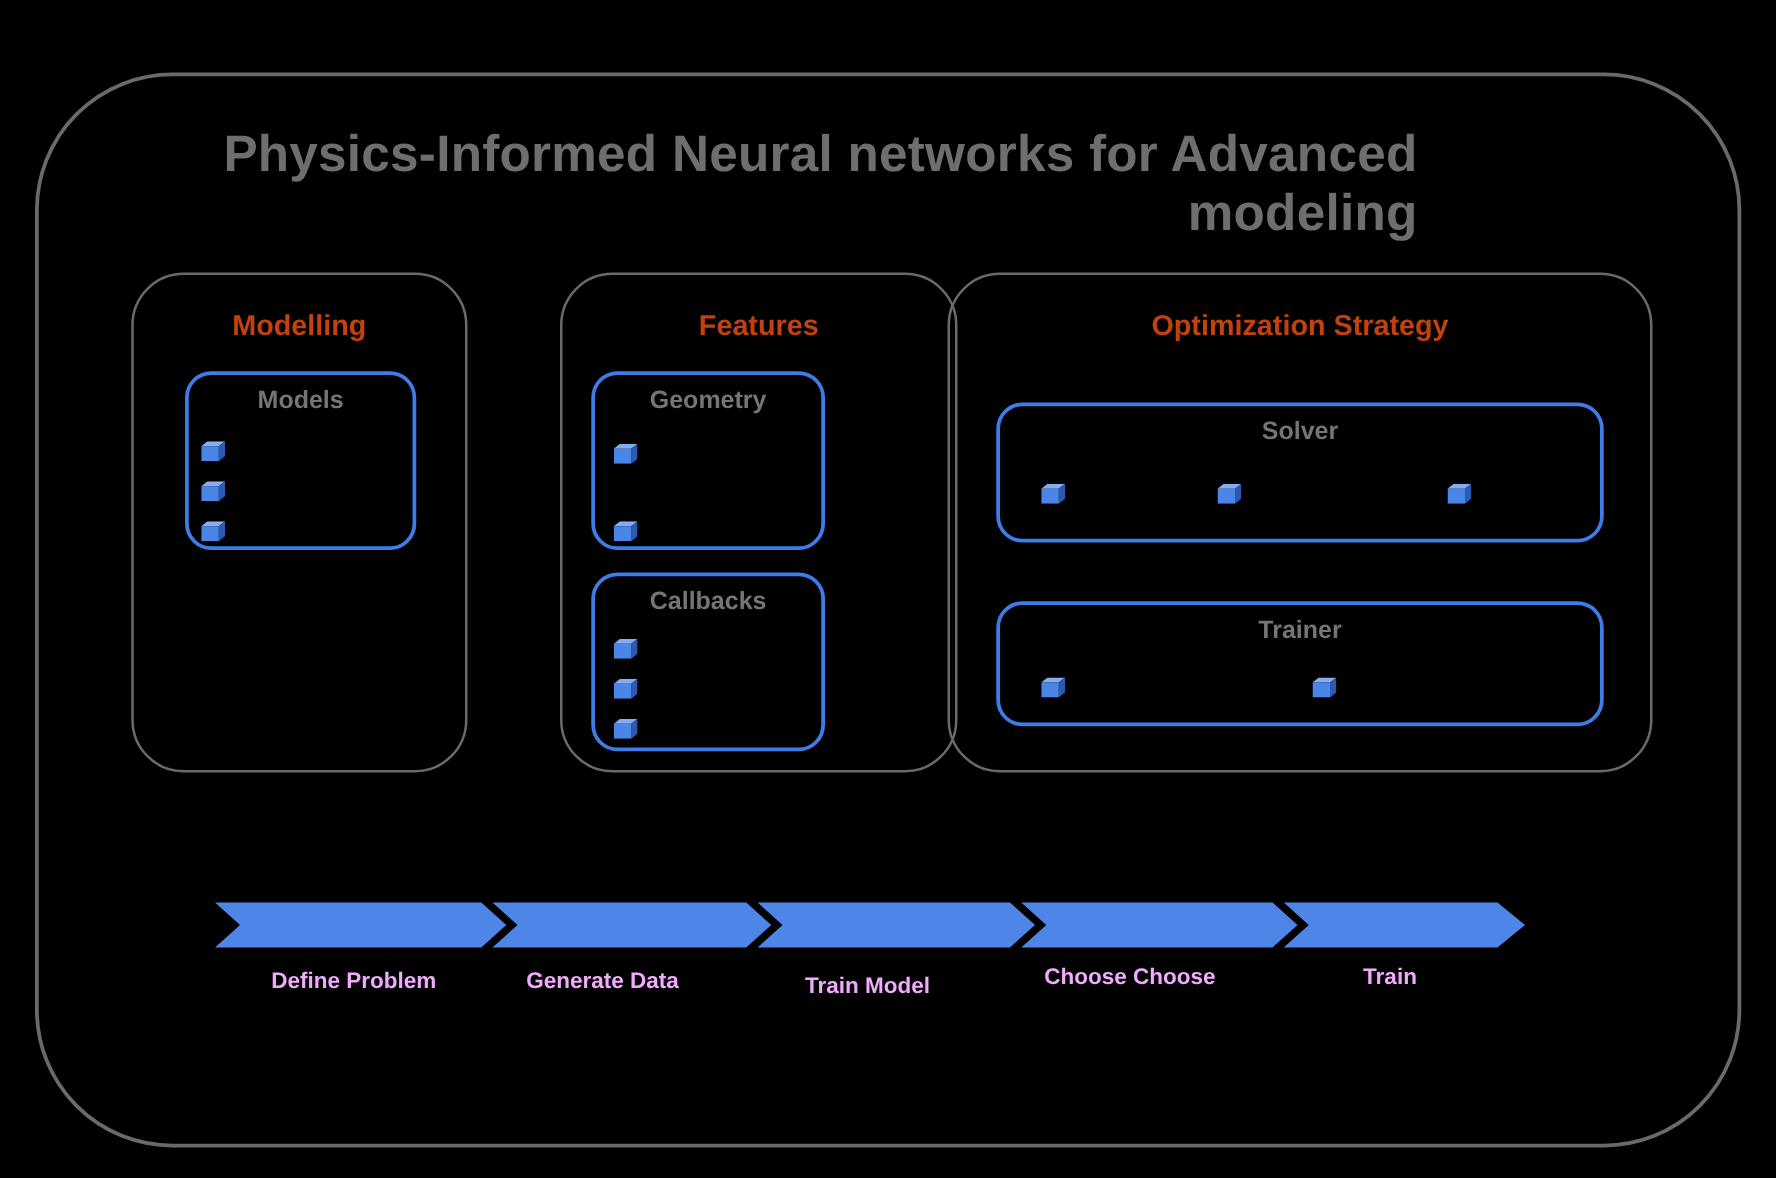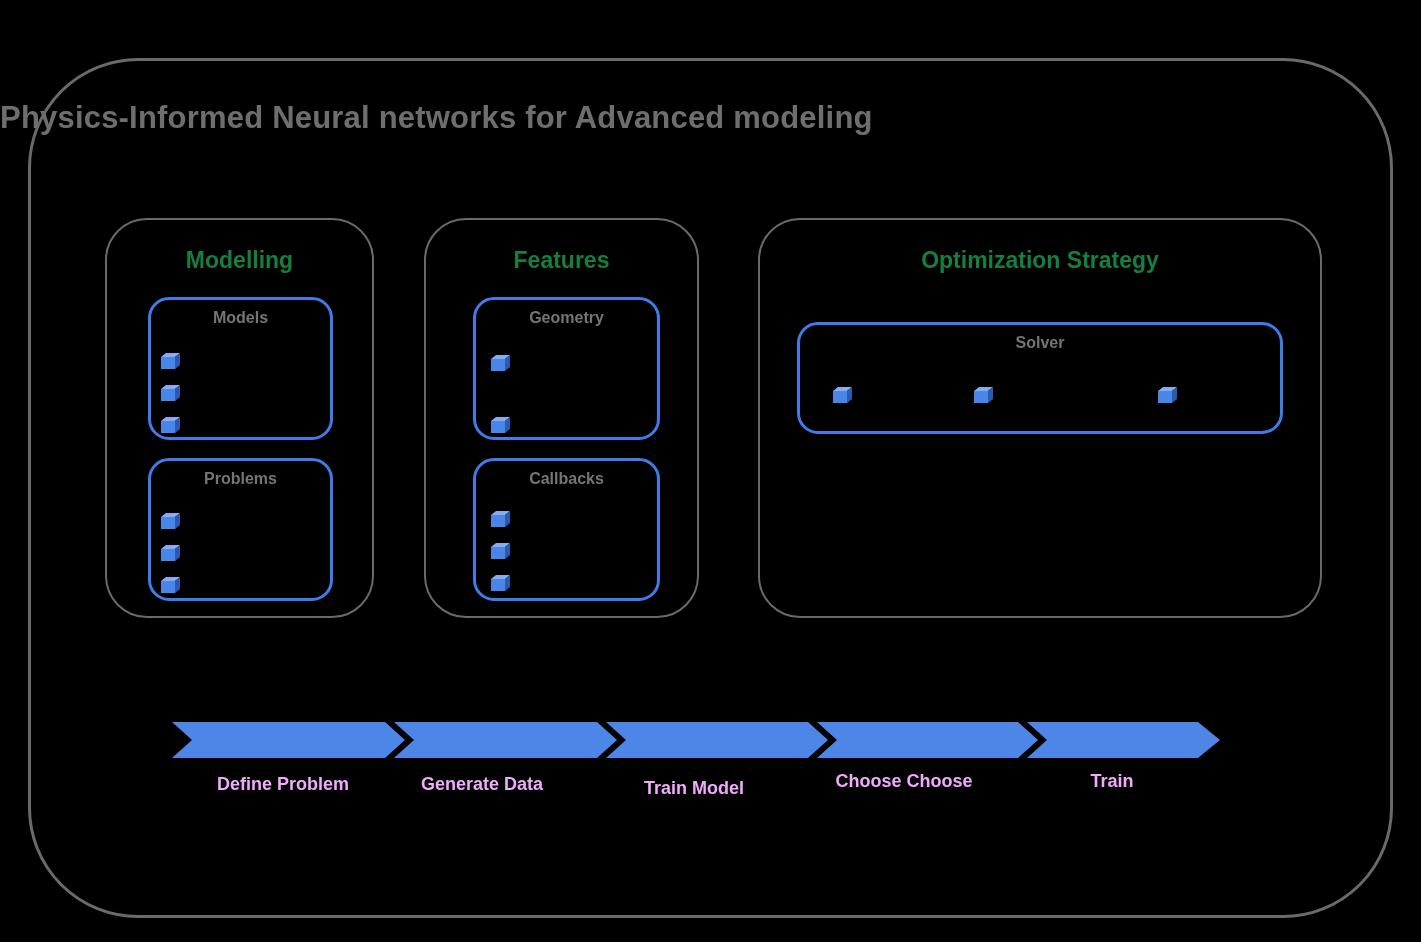--- a/index.html
+++ b/index.html
@@ -23,64 +23,64 @@
     height: 860px;
     border: 3px solid #6a6a6a;
     border-radius: 110px;
     box-sizing: border-box;
   }
   .diagram-title {
     position: absolute;
     left: 0;
     top: 100px;
     width: 1134px;
-    text-align: left;
-    font-size: 31px;
+    text-align: right;
+    font-size: 41px;
     font-weight: bold;
     color: #6e6e6e;
     letter-spacing: 0.2px;
   }
   .group-box {
     position: absolute;
     border: 2.5px solid #6a6a6a;
     border-radius: 42px;
     box-sizing: border-box;
   }
   .group-box.modelling   { left: 105px; top: 218px; width: 269px; height: 400px; }
-  .group-box.features    { left: 424px; top: 218px; width: 275px; height: 400px; }
+  .group-box.features    { left: 448px; top: 218px; width: 318px; height: 400px; }
   .group-box.optimization{ left: 758px; top: 218px; width: 564px; height: 400px; padding-left: 19px; }
   .group-title {
     position: absolute;
     top: 27px;
     left: 0;
     width: 100%;
     text-align: center;
     font-size: 23px;
     font-weight: bold;
-    color: #15803d;
+    color: #c2410c;
   }
   .inner-box {
     position: absolute;
     border: 3px solid #3e7de9;
     border-radius: 21px;
     box-sizing: border-box;
   }
   .inner-box.models    { left: 148px; top: 297px; width: 185px; height: 143px; }
   .inner-box.problems  { left: 148px; top: 458px; width: 185px; height: 143px; }
   .inner-box.geometry  { left: 473px; top: 297px; width: 187px; height: 143px; }
   .inner-box.callbacks { left: 473px; top: 458px; width: 187px; height: 143px; }
   .inner-box.solver    { left: 797px; top: 322px; width: 486px; height: 112px; }
   .inner-box.trainer   { left: 797px; top: 481px; width: 486px; height: 100px; }
   .inner-title {
     position: absolute;
     top: 9px;
     left: 0;
     width: 100%;
     text-align: center;
-    font-size: 16px;
+    font-size: 20px;
     font-weight: bold;
     color: #757575;
   }
   .cube {
     position: absolute;
     width: 19px;
     height: 16px;
   }
   .process-arrow {
     position: absolute;
@@ -127,38 +127,20 @@
         <polygon points="0,4 5,0 19,0 14,4" fill="#85aef2"></polygon>
         <polygon points="14,16 19,12 19,0 14,4" fill="#2a5bb0"></polygon>
         <rect x="0" y="4" width="14" height="12" fill="#4a86e8"></rect>
       </svg>
     <svg class="cube" style="left:10px; top:117px;" viewBox="0 0 19 16">
         <polygon points="0,4 5,0 19,0 14,4" fill="#85aef2"></polygon>
         <polygon points="14,16 19,12 19,0 14,4" fill="#2a5bb0"></polygon>
         <rect x="0" y="4" width="14" height="12" fill="#4a86e8"></rect>
       </svg>
   </div>
-  <div class="inner-box problems">
-    <div class="inner-title">Problems</div>
-    <svg class="cube" style="left:10px; top:52px;" viewBox="0 0 19 16">
-        <polygon points="0,4 5,0 19,0 14,4" fill="#85aef2"></polygon>
-        <polygon points="14,16 19,12 19,0 14,4" fill="#2a5bb0"></polygon>
-        <rect x="0" y="4" width="14" height="12" fill="#4a86e8"></rect>
-      </svg>
-    <svg class="cube" style="left:10px; top:84px;" viewBox="0 0 19 16">
-        <polygon points="0,4 5,0 19,0 14,4" fill="#85aef2"></polygon>
-        <polygon points="14,16 19,12 19,0 14,4" fill="#2a5bb0"></polygon>
-        <rect x="0" y="4" width="14" height="12" fill="#4a86e8"></rect>
-      </svg>
-    <svg class="cube" style="left:10px; top:116px;" viewBox="0 0 19 16">
-        <polygon points="0,4 5,0 19,0 14,4" fill="#85aef2"></polygon>
-        <polygon points="14,16 19,12 19,0 14,4" fill="#2a5bb0"></polygon>
-        <rect x="0" y="4" width="14" height="12" fill="#4a86e8"></rect>
-      </svg>
-  </div>
 
   <div class="group-box features">
     <div class="group-title">Features</div>
   </div>
   <div class="inner-box callbacks">
     <div class="inner-title">Callbacks</div>
     <svg class="cube" style="left:15px; top:50px;" viewBox="0 0 19 16">
         <polygon points="0,4 5,0 19,0 14,4" fill="#85aef2"></polygon>
         <polygon points="14,16 19,12 19,0 14,4" fill="#2a5bb0"></polygon>
         <rect x="0" y="4" width="14" height="12" fill="#4a86e8"></rect>
@@ -197,20 +179,33 @@
         <polygon points="0,4 5,0 19,0 14,4" fill="#85aef2"></polygon>
         <polygon points="14,16 19,12 19,0 14,4" fill="#2a5bb0"></polygon>
         <rect x="0" y="4" width="14" height="12" fill="#4a86e8"></rect>
       </svg>
     <svg class="cube" style="left:174px; top:62px;" viewBox="0 0 19 16">
         <polygon points="0,4 5,0 19,0 14,4" fill="#85aef2"></polygon>
         <polygon points="14,16 19,12 19,0 14,4" fill="#2a5bb0"></polygon>
         <rect x="0" y="4" width="14" height="12" fill="#4a86e8"></rect>
       </svg>
     <svg class="cube" style="left:358px; top:62px;" viewBox="0 0 19 16">
+        <polygon points="0,4 5,0 19,0 14,4" fill="#85aef2"></polygon>
+        <polygon points="14,16 19,12 19,0 14,4" fill="#2a5bb0"></polygon>
+        <rect x="0" y="4" width="14" height="12" fill="#4a86e8"></rect>
+      </svg>
+  </div>
+  <div class="inner-box trainer">
+    <div class="inner-title">Trainer</div>
+    <svg class="cube" style="left:33px; top:58px;" viewBox="0 0 19 16">
+        <polygon points="0,4 5,0 19,0 14,4" fill="#85aef2"></polygon>
+        <polygon points="14,16 19,12 19,0 14,4" fill="#2a5bb0"></polygon>
+        <rect x="0" y="4" width="14" height="12" fill="#4a86e8"></rect>
+      </svg>
+    <svg class="cube" style="left:250px; top:58px;" viewBox="0 0 19 16">
         <polygon points="0,4 5,0 19,0 14,4" fill="#85aef2"></polygon>
         <polygon points="14,16 19,12 19,0 14,4" fill="#2a5bb0"></polygon>
         <rect x="0" y="4" width="14" height="12" fill="#4a86e8"></rect>
       </svg>
   </div>
 
   <svg class="process-arrow" viewBox="0 0 1421 42">
     <polygon points="172,2 385,2 405,20 385,38 172,38 192,20" fill="#4e86e8"></polygon>
     <polygon points="394,2 597,2 617,20 597,38 394,38 414,20" fill="#4e86e8"></polygon>
     <polygon points="606,2 808,2 828,20 808,38 606,38 626,20" fill="#4e86e8"></polygon>

